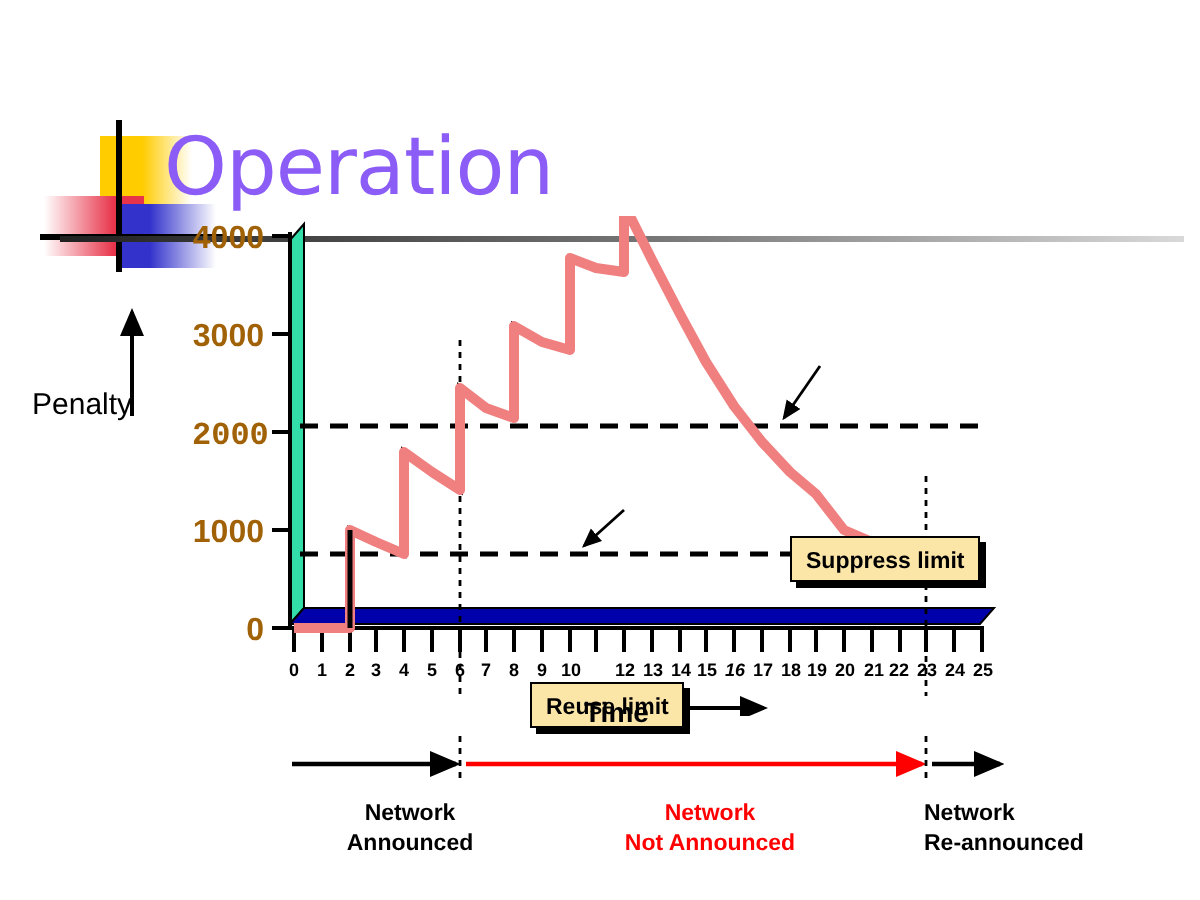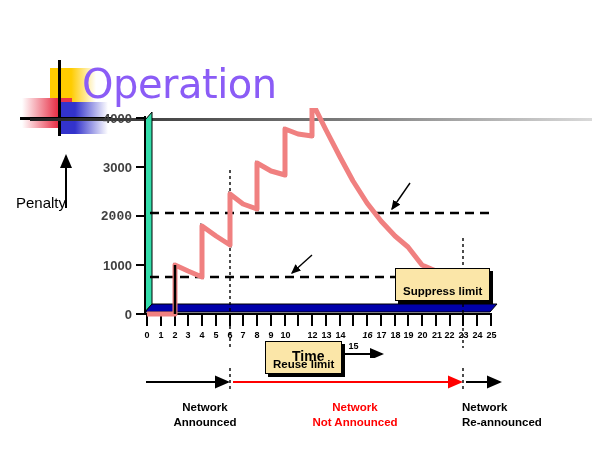--- a/index.html
+++ b/index.html
@@ -80,23 +80,23 @@
     position: absolute;
     left: 0; top: 108px;
     width: 600px; height: 250px;
   }
   #plot-svg {
     position: absolute;
     left: 0; top: 0;
   }
   .ylabel-txt {
     position: absolute;
-    font-size: 13px;
-    font-weight: bold;
-    color: #404040;
+    font-size: 16px;
+    font-weight: bold;
+    color: #a16207;
     text-align: right;
     white-space: nowrap;
   }
   .xlabel-txt {
     position: absolute;
     font-size: 9px;
     font-weight: bold;
     color: #000000;
     text-align: center;
     white-space: nowrap;
@@ -120,21 +120,21 @@
 
   
   .callout {
     position: absolute;
     background: #FBE6A8;
     border: 1.5px solid #000000;
     box-shadow: 3px 3px 0 #000000;
     font-size: 11.5px;
     font-weight: bold;
     color: #000000;
-    padding: 16px 7px 3px 7px;
+    padding: 6px 7px 3px 7px;
     white-space: nowrap;
     text-align: center;
   }
   #callout-suppress { left: 395px; top: 160px; }
   #callout-reuse    { left: 265px; top: 233px; }
 
   
   .phase-label {
     position: absolute;
     font-size: 11.5px;
@@ -255,21 +255,21 @@
     <div class="xlabel-txt" style="left:209px; top:222px; width:14px;">5</div>
     <div class="xlabel-txt" style="left:223px; top:222px; width:14px;">6</div>
     <div class="xlabel-txt" style="left:236px; top:222px; width:14px;">7</div>
     <div class="xlabel-txt" style="left:250px; top:222px; width:14px;">8</div>
     <div class="xlabel-txt" style="left:264px; top:222px; width:14px;">9</div>
     <div class="xlabel-txt" style="left:277px; top:222px; width:17px;">10</div>
     <div class="xlabel-txt" style="left:290px; top:222px; width:17px;margin-top:20px;">11</div>
     <div class="xlabel-txt" style="left:304px; top:222px; width:17px;">12</div>
     <div class="xlabel-txt" style="left:318px; top:222px; width:17px;">13</div>
     <div class="xlabel-txt" style="left:332px; top:222px; width:17px;">14</div>
-    <div class="xlabel-txt" style="left:345px; top:222px; width:17px;margin-top:11px;">15</div>
+    <div class="xlabel-txt" style="left:345px; top:222px; width:17px;">15</div>
     <div class="xlabel-txt" style="left:359px; top:222px; width:17px;font-style:italic;">16</div>
     <div class="xlabel-txt" style="left:373px; top:222px; width:17px;">17</div>
     <div class="xlabel-txt" style="left:387px; top:222px; width:17px;">18</div>
     <div class="xlabel-txt" style="left:400px; top:222px; width:17px;">19</div>
     <div class="xlabel-txt" style="left:414px; top:222px; width:17px;">20</div>
     <div class="xlabel-txt" style="left:428px; top:222px; width:14px;text-align:right;">21</div>
     <div class="xlabel-txt" style="left:441px; top:222px; width:17px;">22</div>
     <div class="xlabel-txt" style="left:455px; top:222px; width:17px;">23</div>
     <div class="xlabel-txt" style="left:469px; top:222px; width:17px;">24</div>
     <div class="xlabel-txt" style="left:483px; top:222px; width:17px;">25</div>

